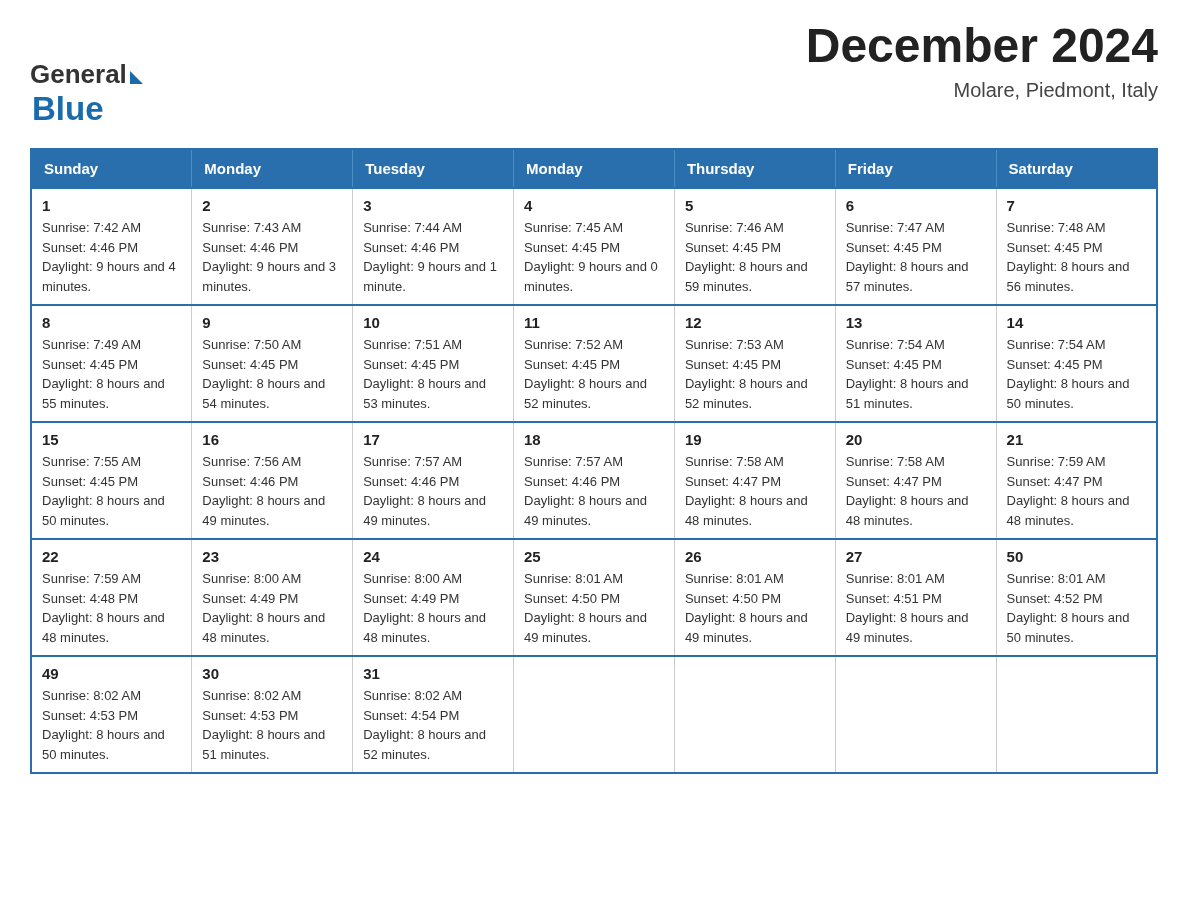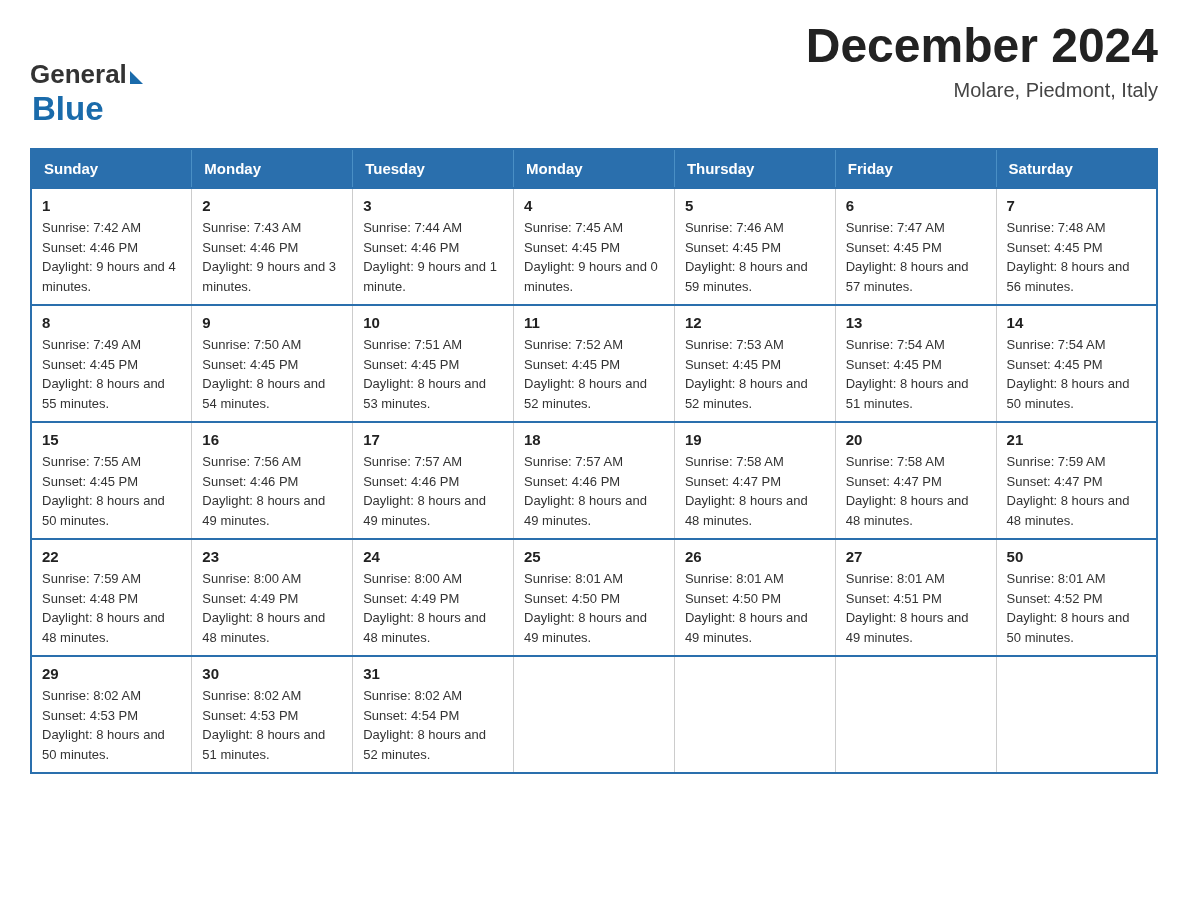--- a/index.html
+++ b/index.html
@@ -159,21 +159,21 @@
       <tr>
         <td><span class="day-num">22</span><span class="day-info">Sunrise: 7:59 AM<br>Sunset: 4:48 PM<br>Daylight: 8 hours and 48 minutes.</span></td>
         <td><span class="day-num">23</span><span class="day-info">Sunrise: 8:00 AM<br>Sunset: 4:49 PM<br>Daylight: 8 hours and 48 minutes.</span></td>
         <td><span class="day-num">24</span><span class="day-info">Sunrise: 8:00 AM<br>Sunset: 4:49 PM<br>Daylight: 8 hours and 48 minutes.</span></td>
         <td><span class="day-num">25</span><span class="day-info">Sunrise: 8:01 AM<br>Sunset: 4:50 PM<br>Daylight: 8 hours and 49 minutes.</span></td>
         <td><span class="day-num">26</span><span class="day-info">Sunrise: 8:01 AM<br>Sunset: 4:50 PM<br>Daylight: 8 hours and 49 minutes.</span></td>
         <td><span class="day-num">27</span><span class="day-info">Sunrise: 8:01 AM<br>Sunset: 4:51 PM<br>Daylight: 8 hours and 49 minutes.</span></td>
         <td><span class="day-num">50</span><span class="day-info">Sunrise: 8:01 AM<br>Sunset: 4:52 PM<br>Daylight: 8 hours and 50 minutes.</span></td>
       </tr>
       <tr>
-        <td><span class="day-num">29</span><span class="day-info">Sunrise: 8:02 AM<br>Sunset: 4:53 PM<br>Daylight: 8 hours and 50 minutes.</span></td>
+        <td><span class="day-num">49</span><span class="day-info">Sunrise: 8:02 AM<br>Sunset: 4:53 PM<br>Daylight: 8 hours and 50 minutes.</span></td>
         <td><span class="day-num">30</span><span class="day-info">Sunrise: 8:02 AM<br>Sunset: 4:53 PM<br>Daylight: 8 hours and 51 minutes.</span></td>
         <td><span class="day-num">31</span><span class="day-info">Sunrise: 8:02 AM<br>Sunset: 4:54 PM<br>Daylight: 8 hours and 52 minutes.</span></td>
         <td class="empty-cell"></td>
         <td class="empty-cell"></td>
         <td class="empty-cell"></td>
         <td class="empty-cell"></td>
       </tr>
     </tbody>
 </table>
 

